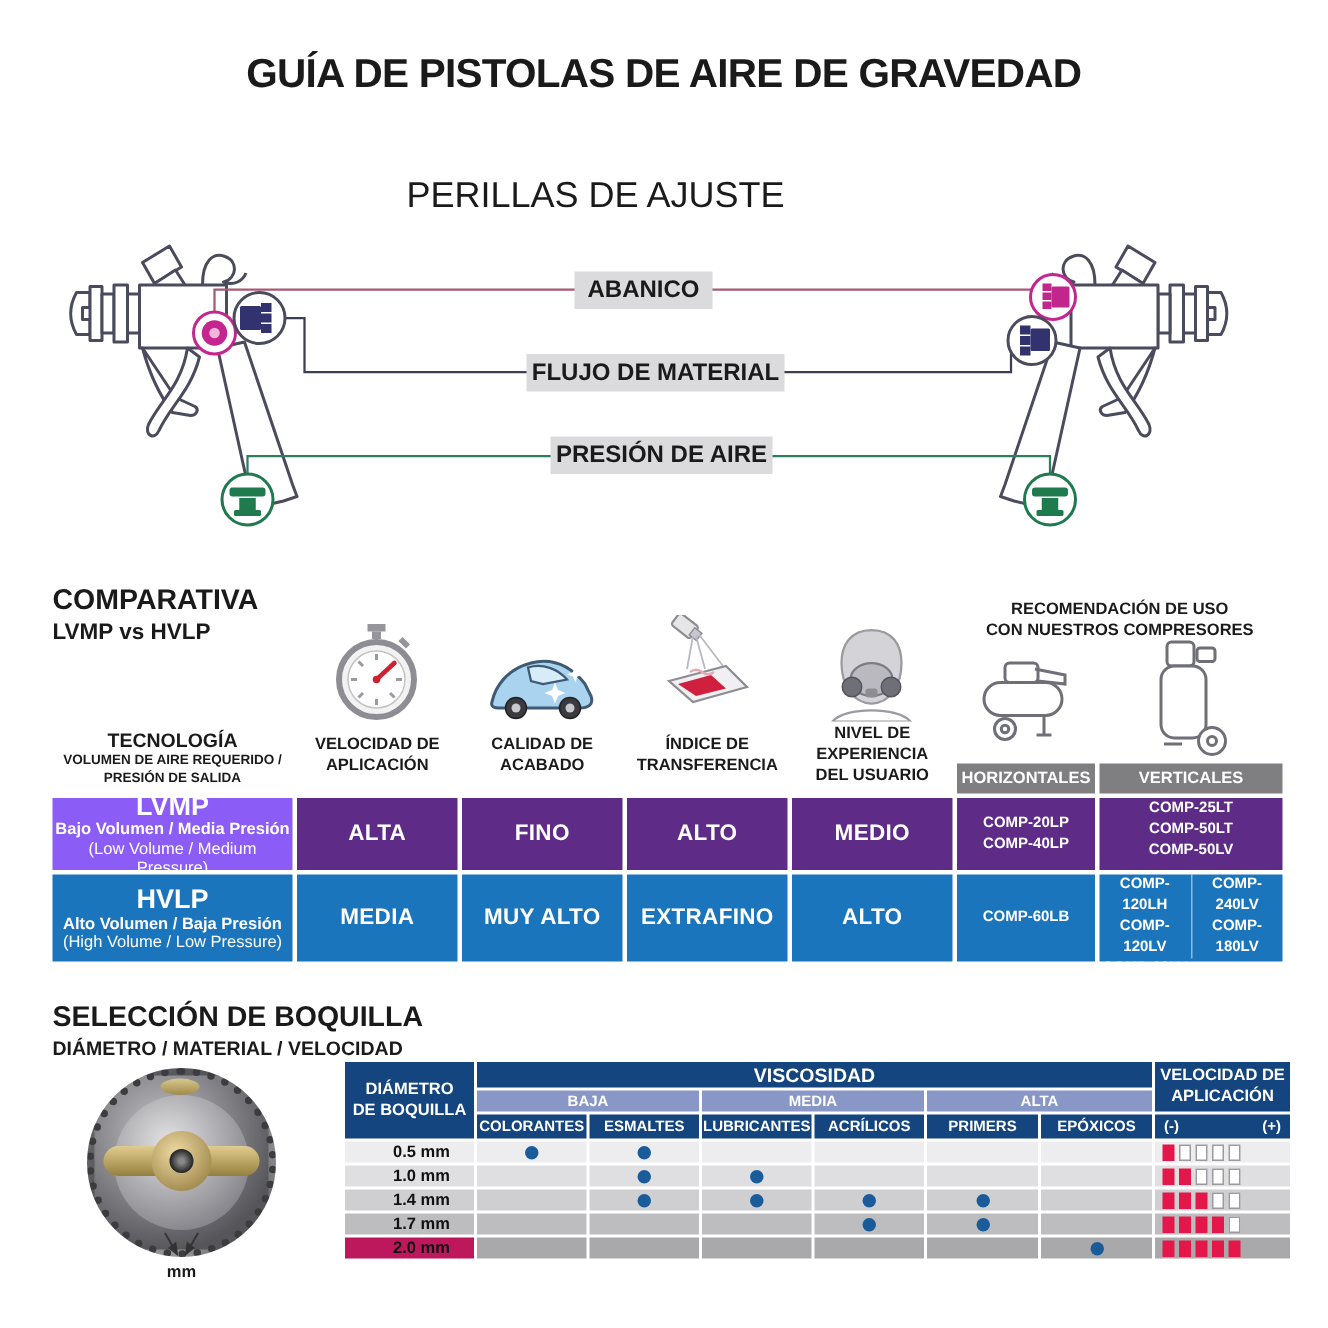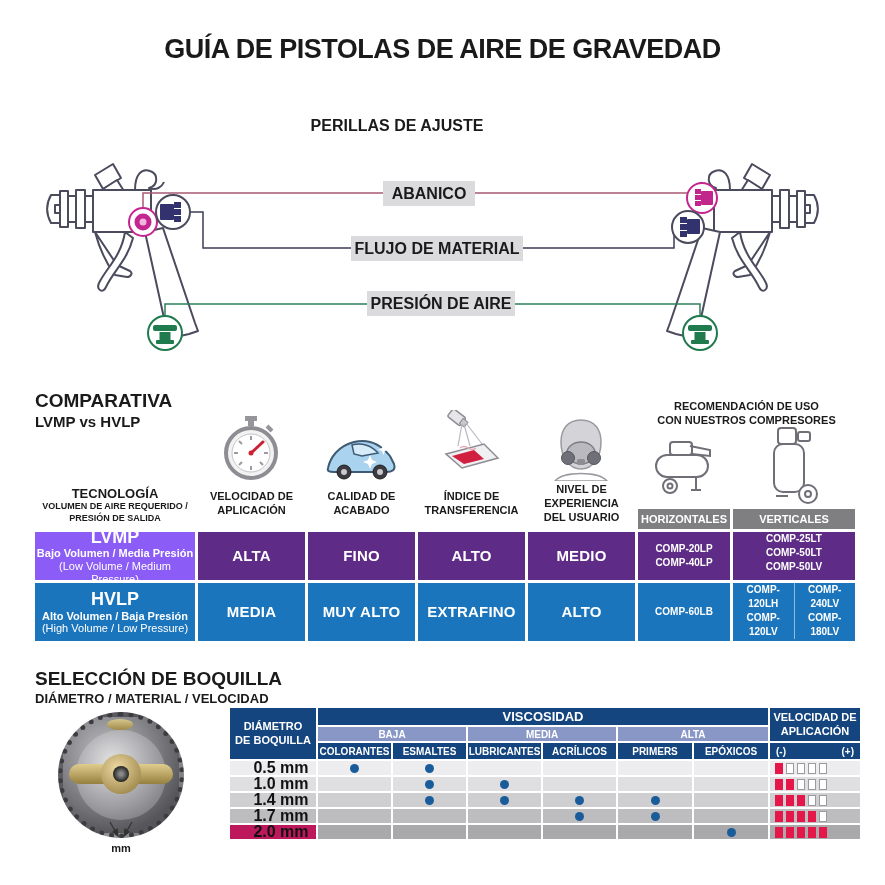--- a/index.html
+++ b/index.html
@@ -3,21 +3,21 @@
 <meta charset="utf-8">
 <style>
   html,body{margin:0;padding:0;background:#fff;}
   .canvas{position:relative;width:885px;height:885px;background:#fff;overflow:hidden;
           font-family:"Liberation Sans",sans-serif;color:#1a1a1a;}
   .abs{position:absolute;}
   .ctr{text-align:center;}
   .ml{white-space:pre-line;}
   .page-title{left:0;top:34px;width:885px;font-size:27px;font-weight:bold;letter-spacing:-0.5px;}
   .section-title{font-weight:bold;}
-  .perillas{left:0;top:117px;width:794px;font-size:16px;font-weight:bold;}
+  .perillas{left:0;top:117px;width:794px;font-size:24px;font-weight:normal;}
   
   .adj-label{background:#DBDBDD;font-weight:bold;font-size:16px;line-height:25px;height:25px;z-index:3;}
   
   .hdr-sm{font-size:11px;font-weight:bold;line-height:1.25;}
   .hdr-xs{font-size:9px;font-weight:bold;line-height:1.3;}
   .gray-bar{background:#7F7F82;color:#fff;font-size:11px;font-weight:bold;height:20px;
             display:flex;align-items:center;justify-content:center;z-index:2;text-align:right;}
   #comp-grid{left:35px;top:532px;display:grid;gap:3px;
              grid-template-columns:160px 107px 107px 107px 107px 92px 122px;
              grid-template-rows:48px 58px;}
@@ -36,21 +36,21 @@
             grid-template-columns:86px 73px 73px 73px 73px 74px 74px 90px;
             grid-template-rows:17px 14px 16px repeat(5,14px);}
   .nz{display:flex;align-items:center;justify-content:center;text-align:center;}
   .nz-navy{background:#14457E;color:#fff;font-weight:bold;}
   .nz-group{background:#8997C6;color:#fff;font-weight:bold;font-size:10px;}
   .nz-mat{font-size:10px;}
   .nz-minmax{justify-content:space-between;padding:0 6px;font-size:10px;box-sizing:border-box;}
   .nz-diam{font-size:11px;line-height:1.2;}
   .nz-visc{font-size:13px;}
   .nz-speedh{font-size:11px;line-height:1.25;}
-  .nz-rowlbl{font-weight:bold;font-size:16px;color:#111;padding-left:16px;}
+  .nz-rowlbl{font-weight:bold;font-size:11px;color:#111;padding-left:16px;}
   .nz-dot{width:9px;height:9px;border-radius:50%;}
   .nz-speedcell{justify-content:flex-start;padding-left:5px;box-sizing:border-box;gap:3px;}
   .bar{width:8px;height:11px;}
   .bar-empty{background:#fff;border:1.5px solid #9A9AA0;box-sizing:border-box;}
   
   .dial{left:58px;top:712px;width:116px;height:116px;border-radius:50%;
         background:radial-gradient(circle at 38% 32%,#c2c2c6,#55555a 75%);
         border:5px dotted #3c3c40;z-index:1;}
   .dial>div{position:absolute;}
   .dial-inner{left:13px;top:13px;width:90px;height:90px;border-radius:50%;

